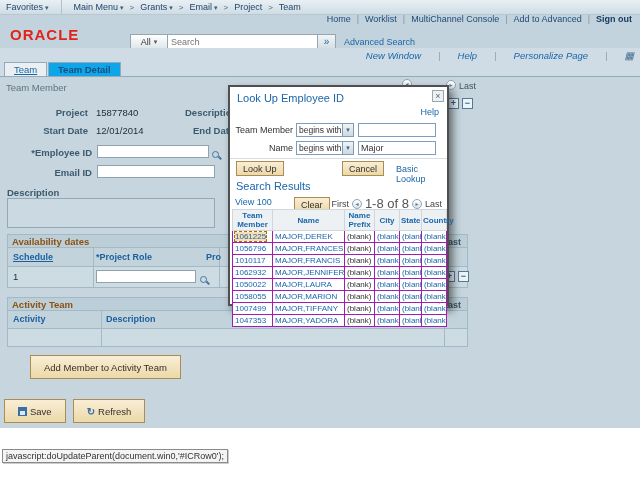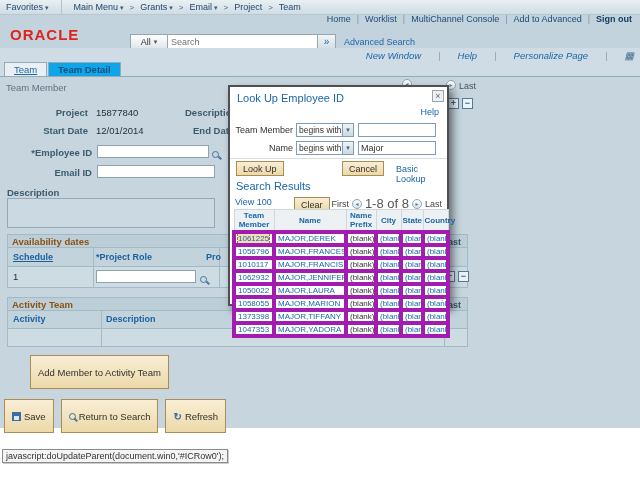--- a/index.html
+++ b/index.html
@@ -60,21 +60,21 @@
   .mag::after { content:""; position:absolute; width:4px; height:1.5px; background:#46759c; right:-3.5px; bottom:-1.5px; transform:rotate(45deg); }
 
   .descbox { left:7px; top:121px; width:208px; height:30px; background:#cbdae2; border:1px solid #93a9b5; }
 
   .secbar { left:7px; width:461px; height:14px; background:#bccfd9; border:1px solid #a3bac6;
     color:#8c5010; font-weight:bold; font-size:9.5px; padding:1px 4px; }
   .gridhd { left:7px; width:461px; background:#c3d3dc; border:1px solid #a3bac6; border-top:none; color:#1a5f9e; font-weight:bold; font-size:9px; }
   .gridrow { left:7px; width:461px; background:#cddbe3; border:1px solid #a3bac6; border-top:none; }
   .vline { position:absolute; top:0; bottom:0; width:1px; background:#a3bac6; }
 
-  .tanbtn { display:inline-flex; align-items:center; gap:3px; height:34px; padding:0 7px;
+  .tanbtn { display:inline-flex; align-items:center; gap:3px; height:24px; padding:0 13px;
     background:linear-gradient(#f9eed5,#ecd9a9); border:1px solid #ab8c55; font-size:9.5px; color:#33302a; cursor:pointer; white-space:nowrap; }
   .bluelink { color:#1a66a8; cursor:pointer; }
 
   .saveicon { display:inline-block; width:9px; height:9px; background:#3a6ea5; position:relative; }
   .saveicon::after { content:""; position:absolute; left:2px; top:4px; width:5px; height:4px; background:#dce8f2; }
   .refreshicon { color:#3a6ea5; font-weight:bold; font-size:10px; line-height:9px; }
 
   #statustip { left:2px; top:449px; border:1px solid #8a8a8a; background:#f4f4f4; font-size:9px; color:#333; padding:1px 3px; box-shadow:1px 1px 0 #ccc; }
 
   
@@ -94,21 +94,21 @@
   #msep { left:0; top:71px; width:217px; border-top:1px solid #d7dde1; }
   .mbtn { position:absolute; height:15px; padding:0 6px; background:linear-gradient(#f9eed5,#ecd9a9);
     border:1px solid #ab8c55; font-size:9px; color:#33302a; cursor:pointer; }
   #mresults-title { left:6px; top:93px; font-size:11px; color:#1a66a8; }
   #mview { left:5px; top:110px; color:#1a66a8; font-size:9px; }
   #mpager { right:5px; top:109px; display:flex; align-items:center; gap:3px; font-size:9px; color:#444; }
   #mpager .range { font-size:13px; color:#555; }
   #mtable { left:2px; top:122px; border-collapse:collapse; table-layout:fixed; width:214px; }
   #mtable th { background:#edf1f4; color:#1a66a8; font-weight:bold; font-size:8px; text-align:center;
     border:1px solid #cfd7dc; padding:1px 1px; line-height:1.15; }
-  #mtable td { border:4px solid #a21caf; padding:0 2px; height:12px; font-size:8px; white-space:nowrap; overflow:hidden; background:#fff; }
+  #mtable td { border:1px solid #a21caf; padding:0 2px; height:12px; font-size:8px; white-space:nowrap; overflow:hidden; background:#fff; }
   .c-link { color:#1a66a8; cursor:pointer; }
   .c-dark { color:#333; }
   .focus-link { background:#f5ddb5; outline:1px dashed #b06a10; }
   #mresize { right:1px; bottom:-1px; color:#999; font-size:8px; cursor:nwse-resize; }
 </style>
 </head>
 <body>
 
 <div id="crumbbar" class="abs">
   <span class="crumb"><span>Favorites</span><span class="dd">▾</span></span>
@@ -233,24 +233,20 @@
       <span class="vline" style="left:436px;"></span>
   </div>
 
   <button class="abs tanbtn" style="left:30px; top:278px;">Add Member to Activity Team</button>
 
 
   <div class="abs" style="left:4px; top:322px; display:flex; gap:7px;">
     <button class="tanbtn">
         <span class="saveicon"></span>
         <span>Save</span>
-      </button>
-    <button class="tanbtn">
-        <span class="mag" style="border-color:#3a6ea5;"></span>
-        <span>Return to Search</span>
       </button>
     <button class="tanbtn">
         <span class="refreshicon">↻</span>
         <span>Refresh</span>
       </button>
   </div>
 </div>
 
 <div id="statustip" class="abs">javascript:doUpdateParent(document.win0,'#ICRow0');</div>
 
@@ -352,21 +348,21 @@
     </tr>
     <tr>
       <td class="c-link">1058055</td>
       <td class="c-link">MAJOR,MARION</td>
       <td class="c-dark">(blank)</td>
       <td class="c-link">(blank)</td>
       <td class="c-link">(blank)</td>
       <td class="c-link">(blank)</td>
     </tr>
     <tr>
-      <td class="c-link">1373398</td>
+      <td class="c-link">1007499</td>
       <td class="c-link">MAJOR,TIFFANY</td>
       <td class="c-dark">(blank)</td>
       <td class="c-link">(blank)</td>
       <td class="c-link">(blank)</td>
       <td class="c-link">(blank)</td>
     </tr>
     <tr>
       <td class="c-link">1047353</td>
       <td class="c-link">MAJOR,YADORA</td>
       <td class="c-dark">(blank)</td>

